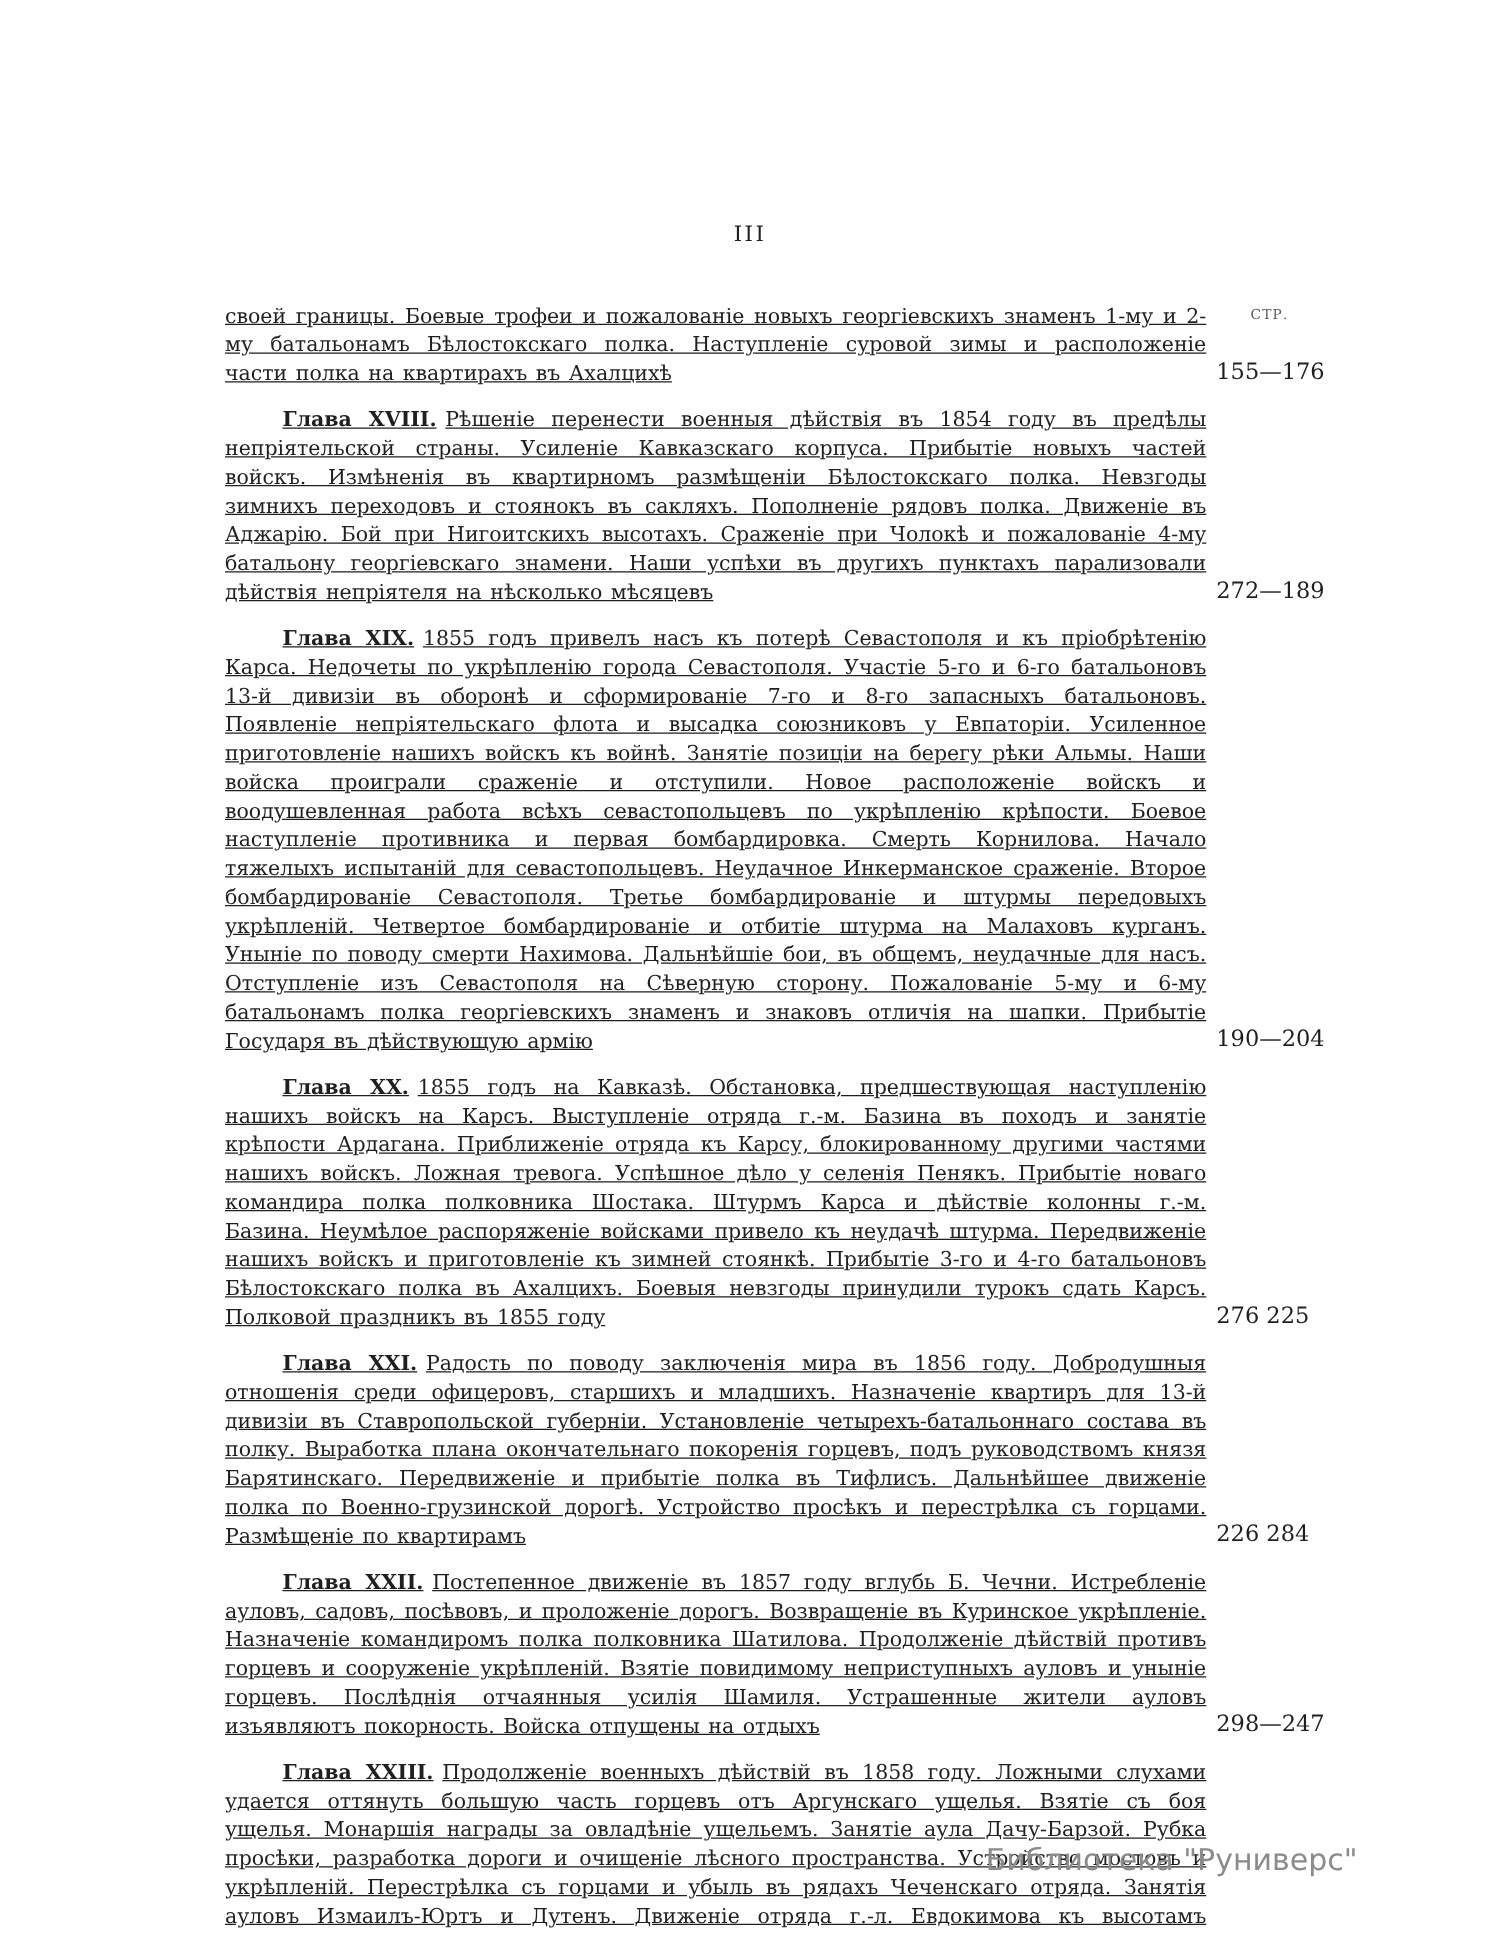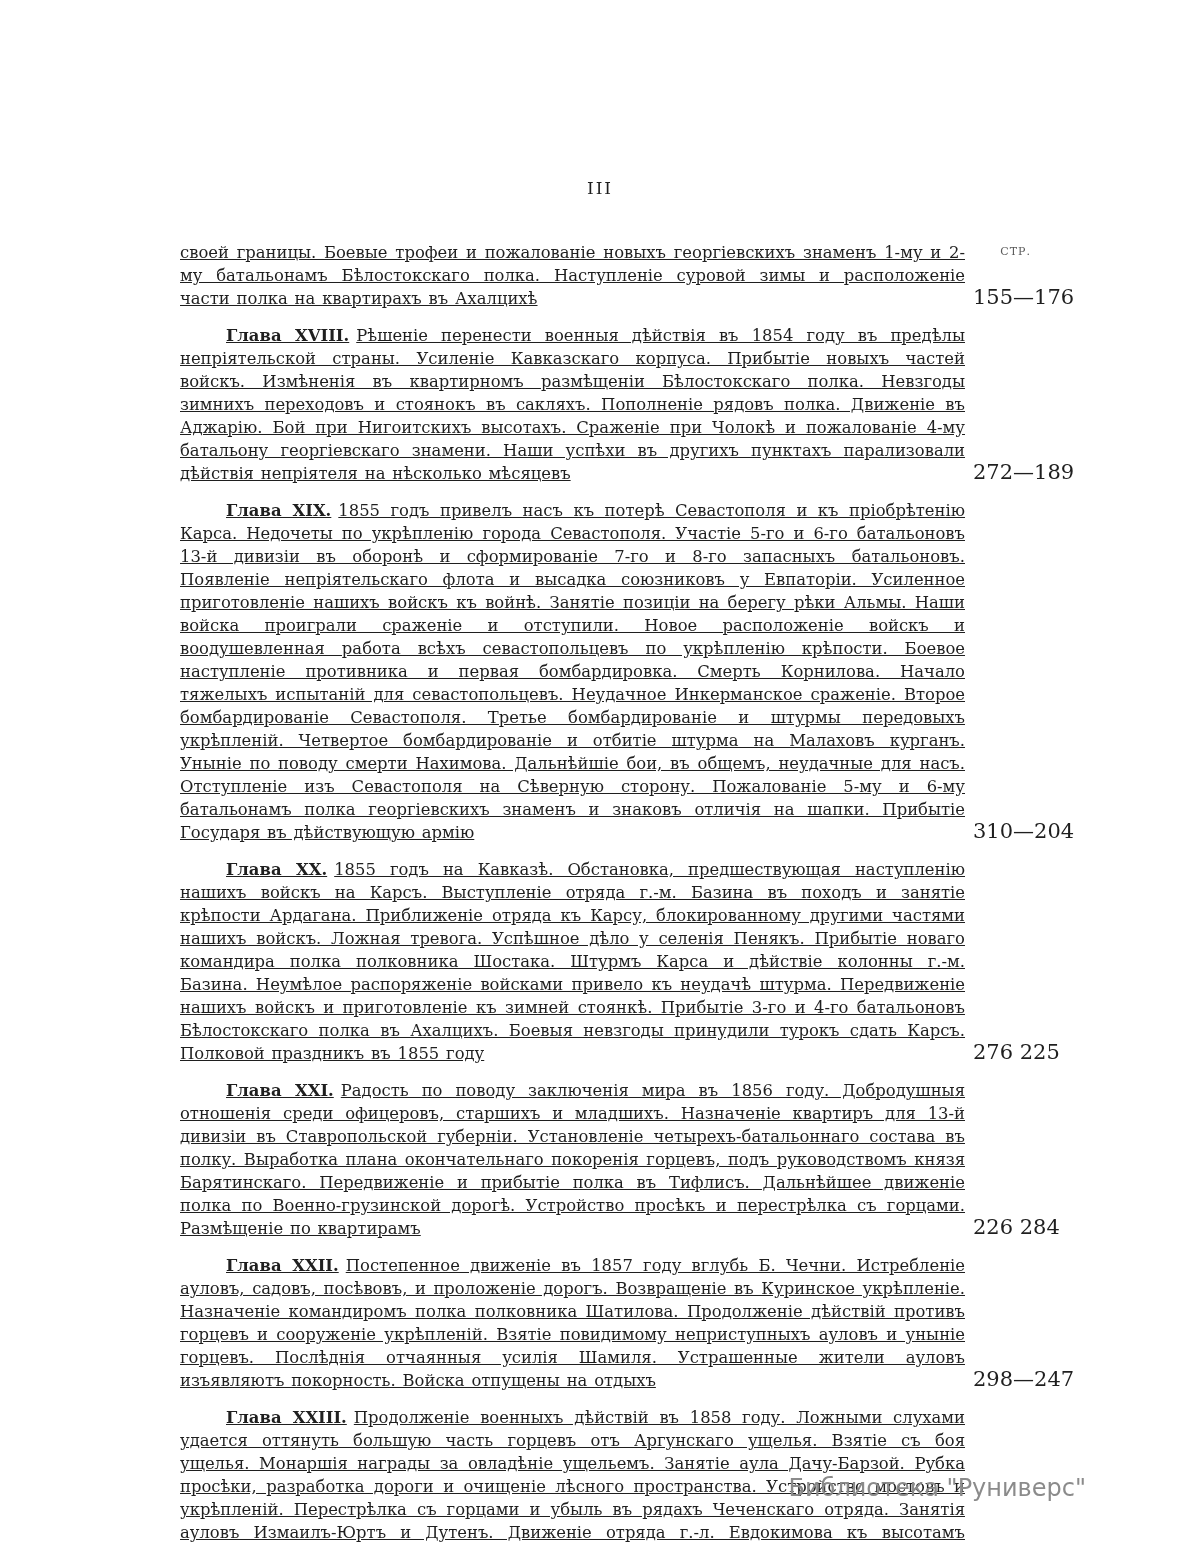--- a/index.html
+++ b/index.html
@@ -37,21 +37,21 @@
   }
   .entry.continuation .body{text-indent:0;}
   .chap{
     font-weight:bold;
     margin-right:7px;
   }
   .pages{
     position:absolute;
     left:calc(100% + 8px);bottom:1px;
     width:58px;text-align:right;
-    font-size:21px;line-height:23px;
+    font-size:18px;line-height:23px;
     white-space:nowrap;
   }
   .watermark{
     position:absolute;top:1474px;right:114px;
     font-family:"DejaVu Sans","Liberation Sans",sans-serif;
     font-size:24px;color:#8b8b8b;
   }
 </style>
 </head>
 <body>
@@ -66,21 +66,21 @@
     <span class="pages">155—176</span>
   </div>
 
   <div class="entry">
     <p class="body"><b class="chap">Глава XVIII.</b><span>Рѣшеніе перенести военныя дѣйствія въ 1854 году въ предѣлы непріятельской страны. Усиленіе Кавказскаго корпуса. Прибытіе новыхъ частей войскъ. Измѣненія въ квартирномъ размѣщеніи Бѣлостокскаго полка. Невзгоды зимнихъ переходовъ и стоянокъ въ сакляхъ. Пополненіе рядовъ полка. Движеніе въ Аджарію. Бой при Нигоитскихъ высотахъ. Сраженіе при Чолокѣ и пожалованіе 4-му батальону георгіевскаго знамени. Наши успѣхи въ другихъ пунктахъ парализовали дѣйствія непріятеля на нѣсколько мѣсяцевъ</span></p>
     <span class="pages">272—189</span>
   </div>
 
   <div class="entry">
     <p class="body"><b class="chap">Глава XIX.</b><span>1855 годъ привелъ насъ къ потерѣ Севастополя и къ пріобрѣтенію Карса. Недочеты по укрѣпленію города Севастополя. Участіе 5-го и 6-го батальоновъ 13-й дивизіи въ оборонѣ и сформированіе 7-го и 8-го запасныхъ батальоновъ. Появленіе непріятельскаго флота и высадка союзниковъ у Евпаторіи. Усиленное приготовленіе нашихъ войскъ къ войнѣ. Занятіе позиціи на берегу рѣки Альмы. Наши войска проиграли сраженіе и отступили. Новое расположеніе войскъ и воодушевленная работа всѣхъ севастопольцевъ по укрѣпленію крѣпости. Боевое наступленіе противника и первая бомбардировка. Смерть Корнилова. Начало тяжелыхъ испытаній для севастопольцевъ. Неудачное Инкерманское сраженіе. Второе бомбардированіе Севастополя. Третье бомбардированіе и штурмы передовыхъ укрѣпленій. Четвертое бомбардированіе и отбитіе штурма на Малаховъ курганъ. Уныніе по поводу смерти Нахимова. Дальнѣйшіе бои, въ общемъ, неудачные для насъ. Отступленіе изъ Севастополя на Сѣверную сторону. Пожалованіе 5-му и 6-му батальонамъ полка георгіевскихъ знаменъ и знаковъ отличія на шапки. Прибытіе Государя въ дѣйствующую армію</span></p>
-    <span class="pages">310—204</span>
+    <span class="pages">190—204</span>
   </div>
 
   <div class="entry">
     <p class="body"><b class="chap">Глава XX.</b><span>1855 годъ на Кавказѣ. Обстановка, предшествующая наступленію нашихъ войскъ на Карсъ. Выступленіе отряда г.-м. Базина въ походъ и занятіе крѣпости Ардагана. Приближеніе отряда къ Карсу, блокированному другими частями нашихъ войскъ. Ложная тревога. Успѣшное дѣло у селенія Пенякъ. Прибытіе новаго командира полка полковника Шостака. Штурмъ Карса и дѣйствіе колонны г.-м. Базина. Неумѣлое распоряженіе войсками привело къ неудачѣ штурма. Передвиженіе нашихъ войскъ и приготовленіе къ зимней стоянкѣ. Прибытіе 3-го и 4-го батальоновъ Бѣлостокскаго полка въ Ахалцихъ. Боевыя невзгоды принудили турокъ сдать Карсъ. Полковой праздникъ въ 1855 году</span></p>
     <span class="pages">276  225</span>
   </div>
 
   <div class="entry">
     <p class="body"><b class="chap">Глава XXI.</b><span>Радость по поводу заключенія мира въ 1856 году. Добродушныя отношенія среди офицеровъ, старшихъ и младшихъ. Назначеніе квартиръ для 13-й дивизіи въ Ставропольской губерніи. Установленіе четырехъ-батальоннаго состава въ полку. Выработка плана окончательнаго покоренія горцевъ, подъ руководствомъ князя Барятинскаго. Передвиженіе и прибытіе полка въ Тифлисъ. Дальнѣйшее движеніе полка по Военно-грузинской дорогѣ. Устройство просѣкъ и перестрѣлка съ горцами. Размѣщеніе по квартирамъ</span></p>
     <span class="pages">226  284</span>

